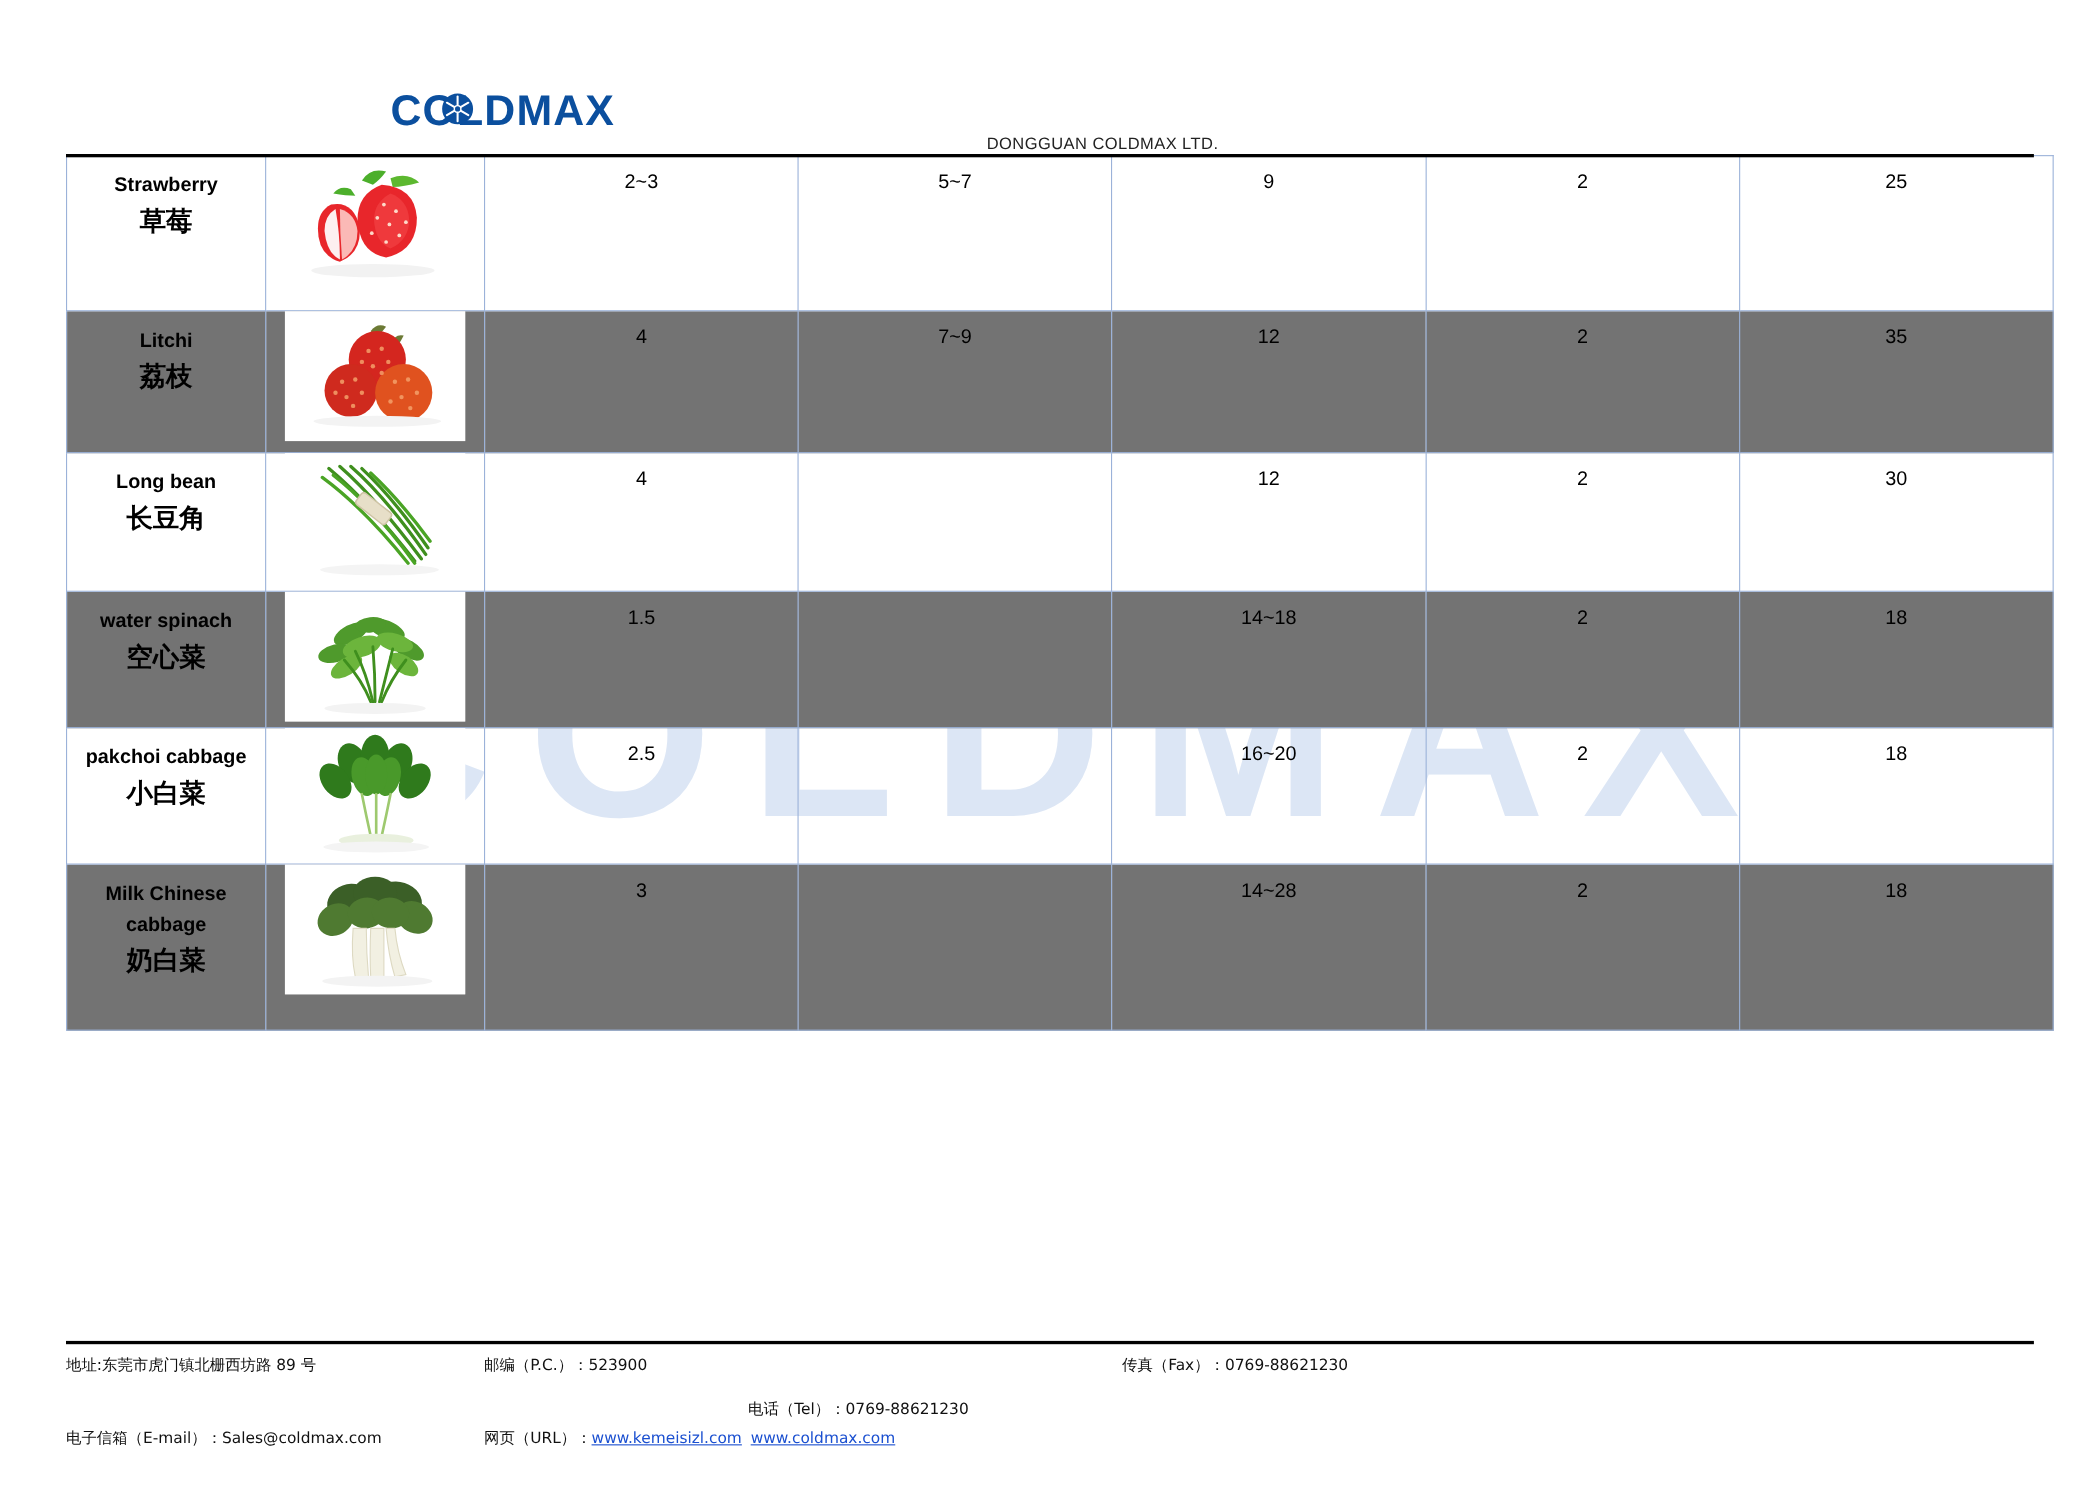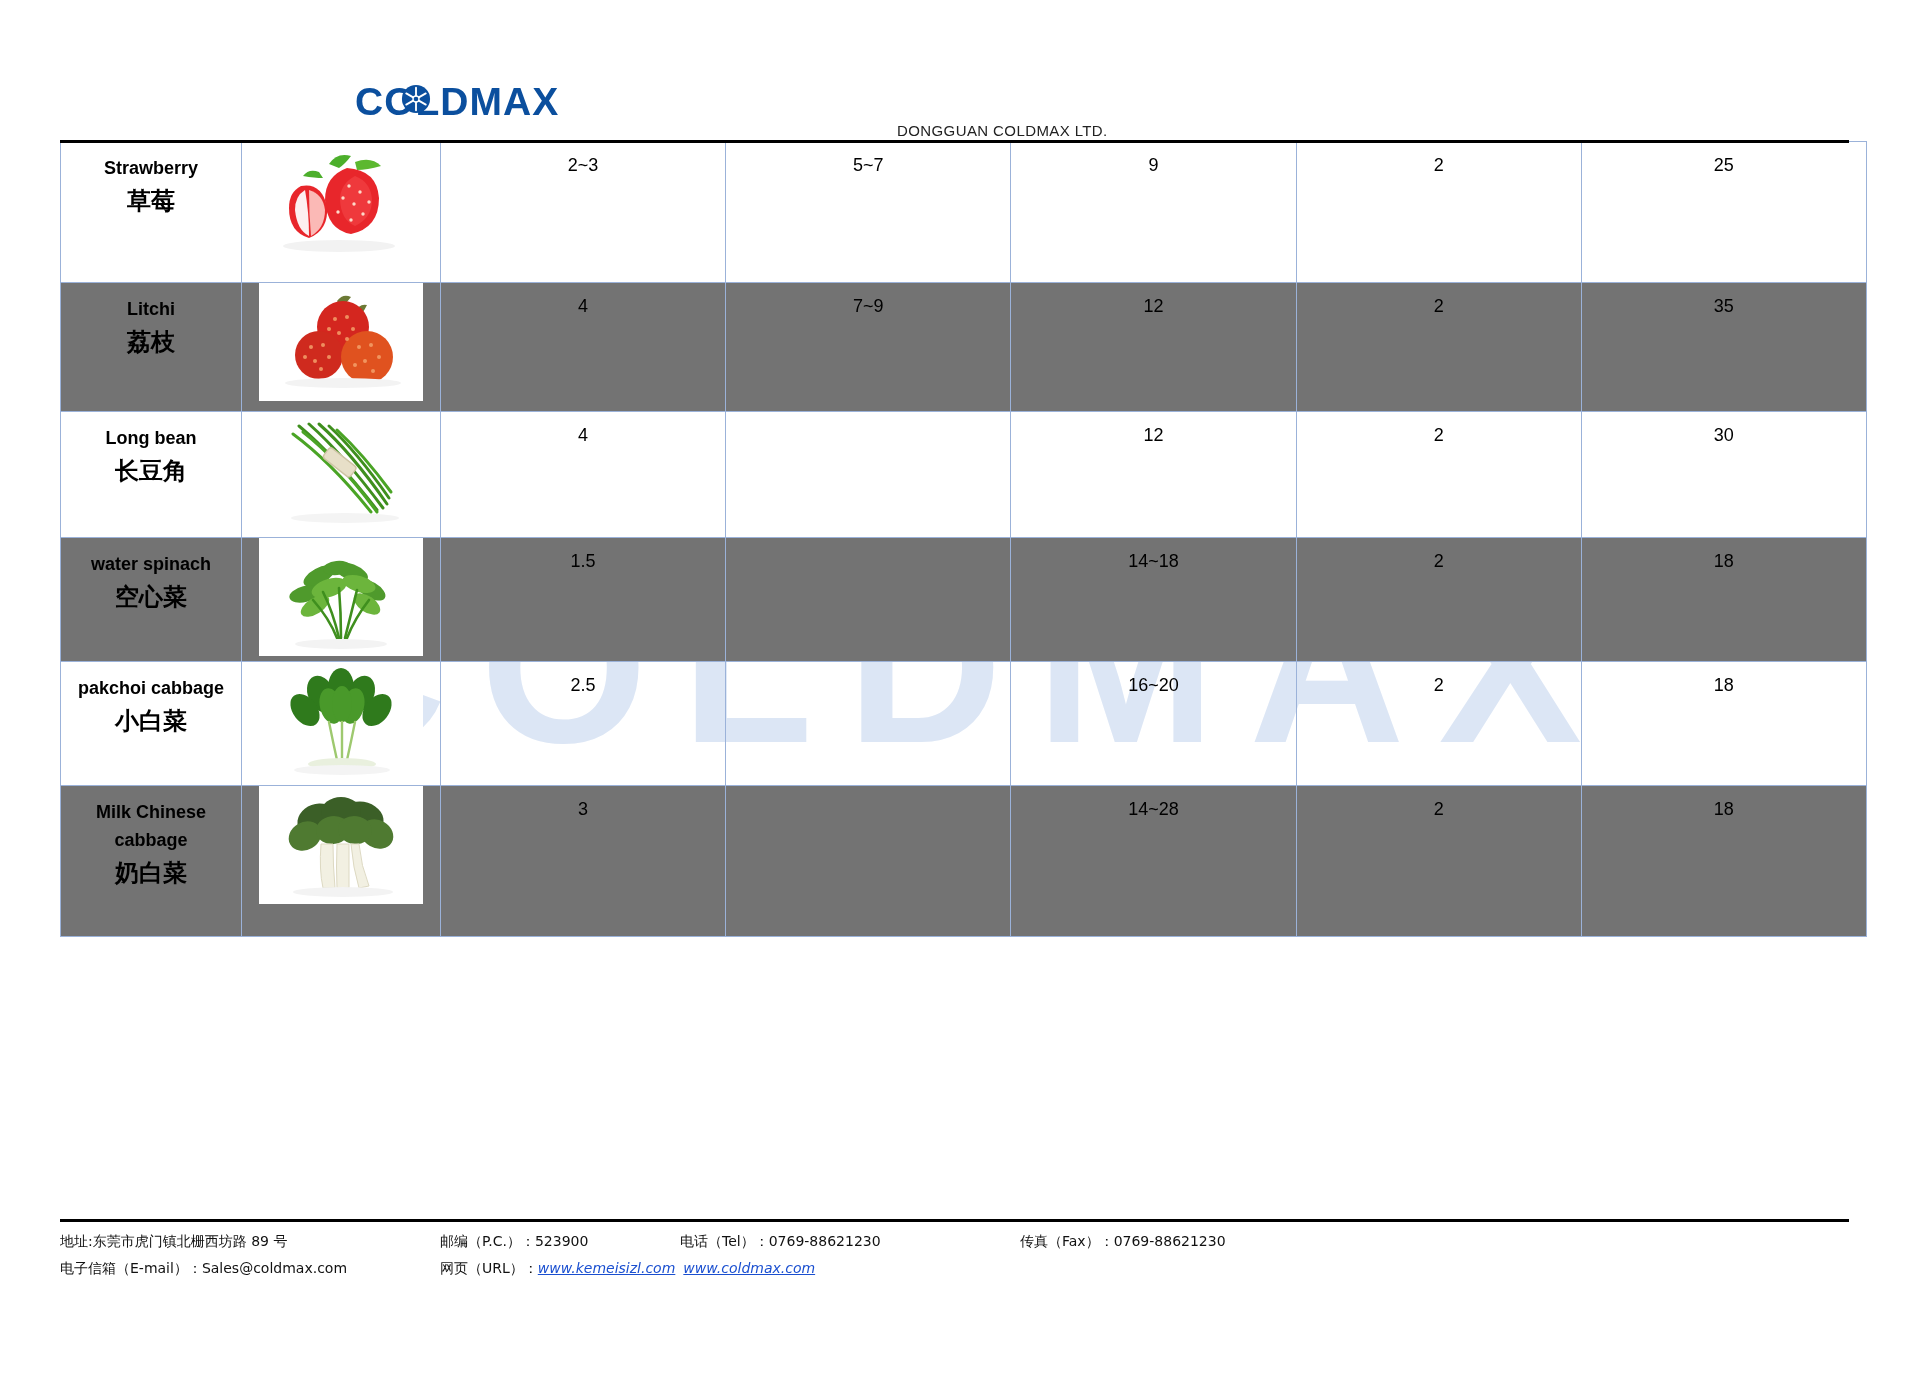--- a/index.html
+++ b/index.html
@@ -113,23 +113,23 @@
     position:absolute;left:60px;top:1219px;width:1789px;height:3px;background:#000;z-index:3;
   }
   .footer{
     position:absolute;left:60px;top:1228px;width:1789px;z-index:3;
     font-size:14px;color:#111;line-height:1.95;
     font-family:"DejaVu Sans","Liberation Sans",sans-serif;
   }
   .frow{display:flex;white-space:nowrap;}
   .fc1{width:380px;}
   .fc2{width:240px;}
-  .fc3{width:340px;}
+  .fc3{width:340px;margin-top:40px;}
   .fc4{width:300px;}
-  .flink{color:#1a4fd0;text-decoration:underline;font-style:italic;}
+  .flink{color:#1a4fd0;text-decoration:underline;}
   .fsep{display:inline-block;width:8px;}
 </style>
 </head>
 <body>
 
 <div class="page">
 
   <div class="watermark">COLDMAX</div>
 
   <div class="header">

